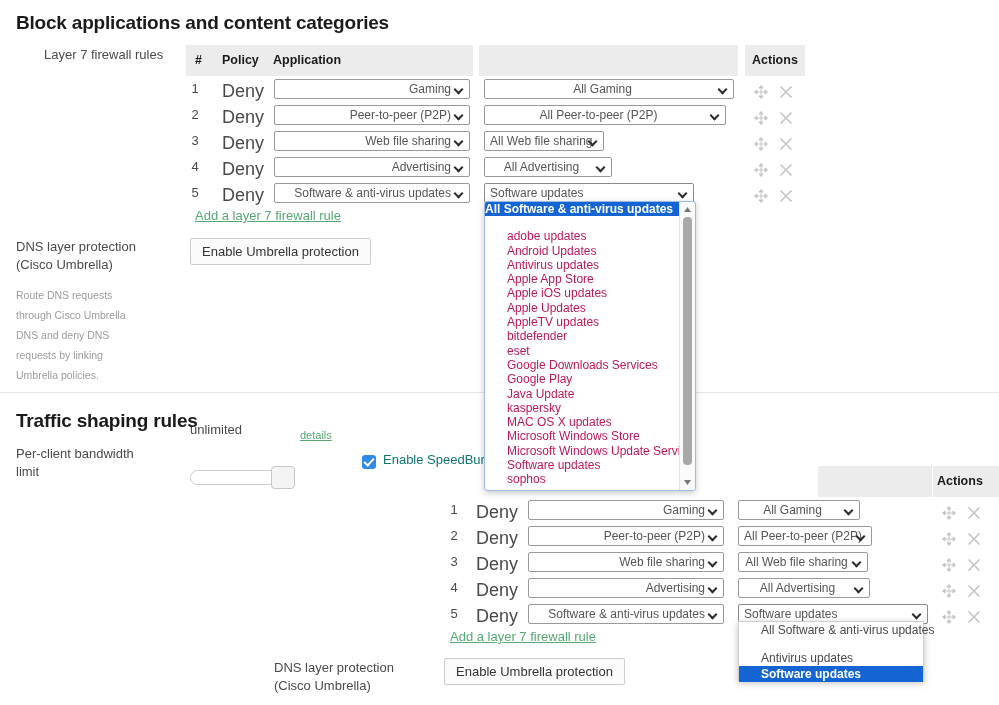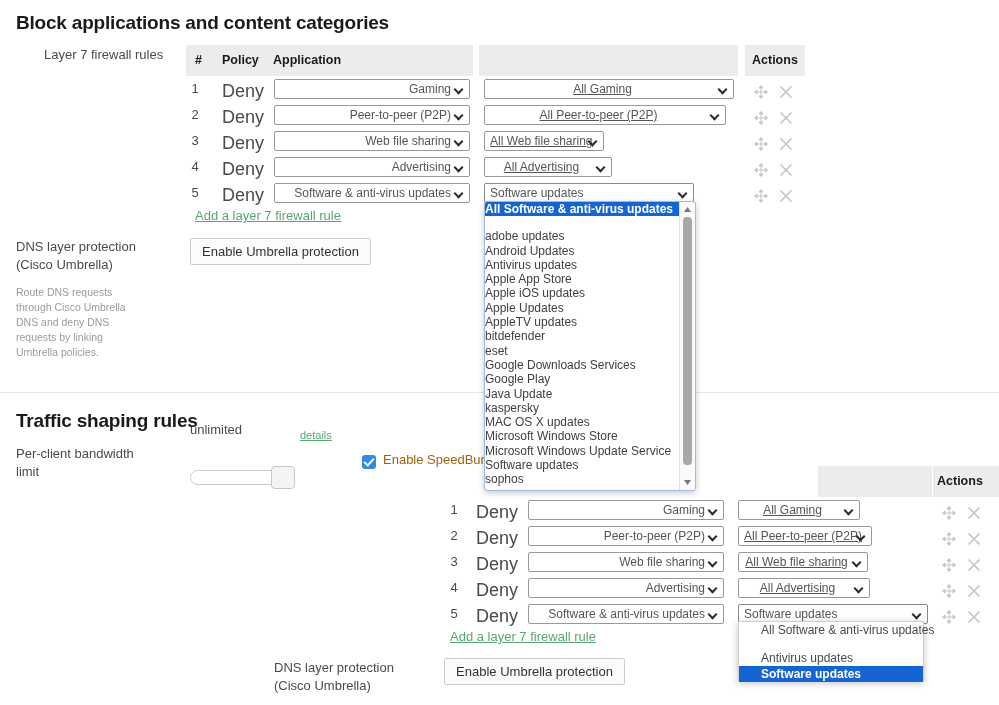--- a/index.html
+++ b/index.html
@@ -25,21 +25,21 @@
   .field-label{
     position:absolute;
     font-size:13px;
     color:#4a4a4a;
     line-height:18px;
   }
   .help-text{
     position:absolute;
     font-size:10.5px;
     color:#9b9b9b;
-    line-height:15px;
+    line-height:20px;
     width:120px;
   }
 
   
   .hdr{
     position:absolute;
     background:#ececec;
     height:31px;
   }
   .hdr span{
@@ -72,21 +72,21 @@
     border:1px solid #999999;
     border-radius:2px;
     background:#ffffff;
     font-size:12px;
     color:#555555;
     line-height:18px;
     white-space:nowrap;
     overflow:hidden;
   }
   .sel .txt{position:absolute;top:0;left:5px;right:18px;text-align:right;}
-  .sel.center .txt{text-align:center;text-decoration:underline;}
+  .sel.center .txt{text-align:center;}
   .sel .chev{
     position:absolute;
     right:5px;top:0;
     width:9px;height:18px;
   }
   .sel .chev:before{
     content:"";
     position:absolute;
     left:0;top:6px;
     width:5px;height:5px;
@@ -162,21 +162,21 @@
     position:absolute;
     left:4px;top:1px;
     width:4px;height:8px;
     border-right:2px solid #ffffff;
     border-bottom:2px solid #ffffff;
     transform:rotate(42deg);
   }
   .cbox-label{
     position:absolute;
     font-size:13px;
-    color:#a16207;
+    color:#0f766e;
     white-space:nowrap;
   }
 
   
   .divider{
     position:absolute;
     height:1px;
     background:#e6e6e6;
   }
 
@@ -187,22 +187,23 @@
     background:#ffffff;
     border:1px solid #9dbbe8;
     border-radius:3px;
     box-shadow:0 2px 6px rgba(0,0,0,.22);
     overflow:hidden;
     z-index:50;
   }
   .dd-item{
     position:relative;
     font-size:12px;
-    color:#404040;
+    color:#be185d;
     line-height:14.3px;
+    padding-left:22px;
     white-space:nowrap;
   }
   .dd-item.sel-hl{
     background:#1464d4;
     color:#ffffff;
     font-weight:bold;
     text-align:center;
     padding-left:0;
     padding-right:22px;
   }

